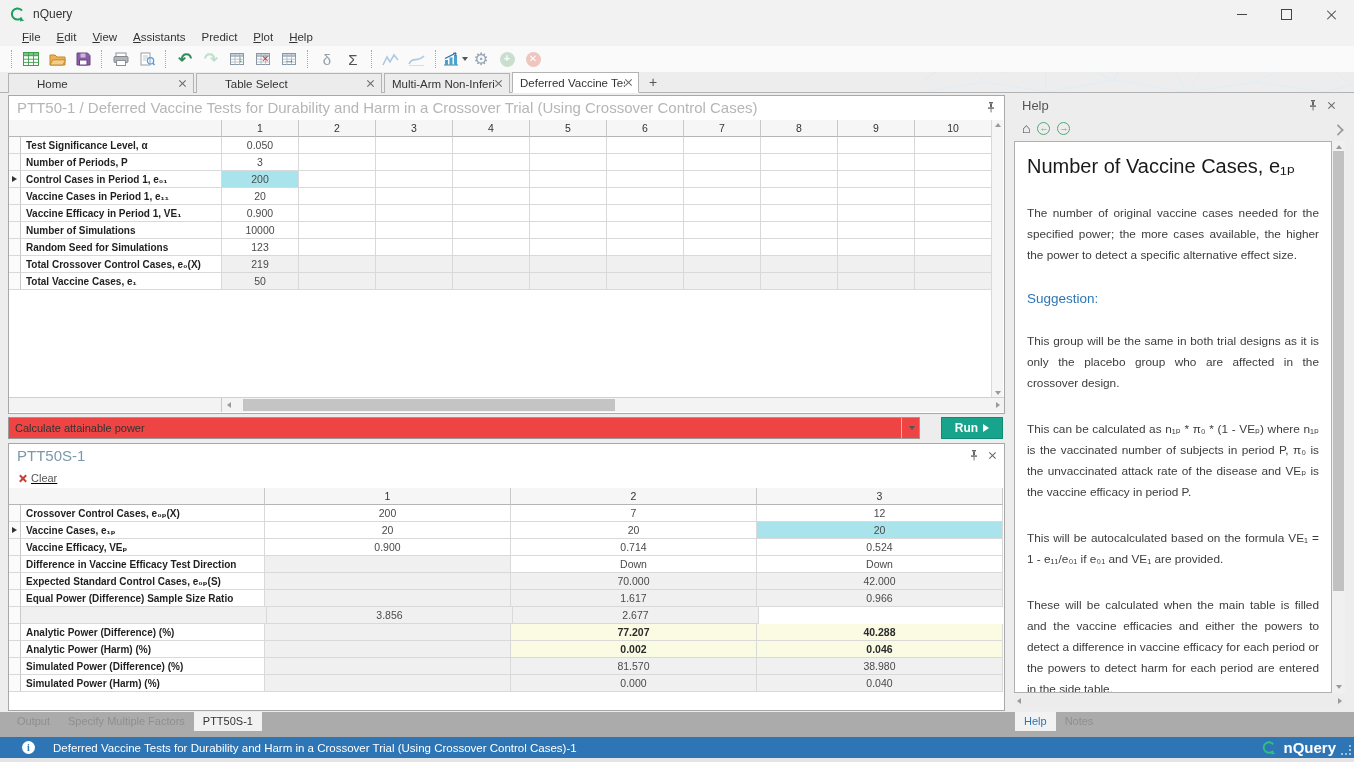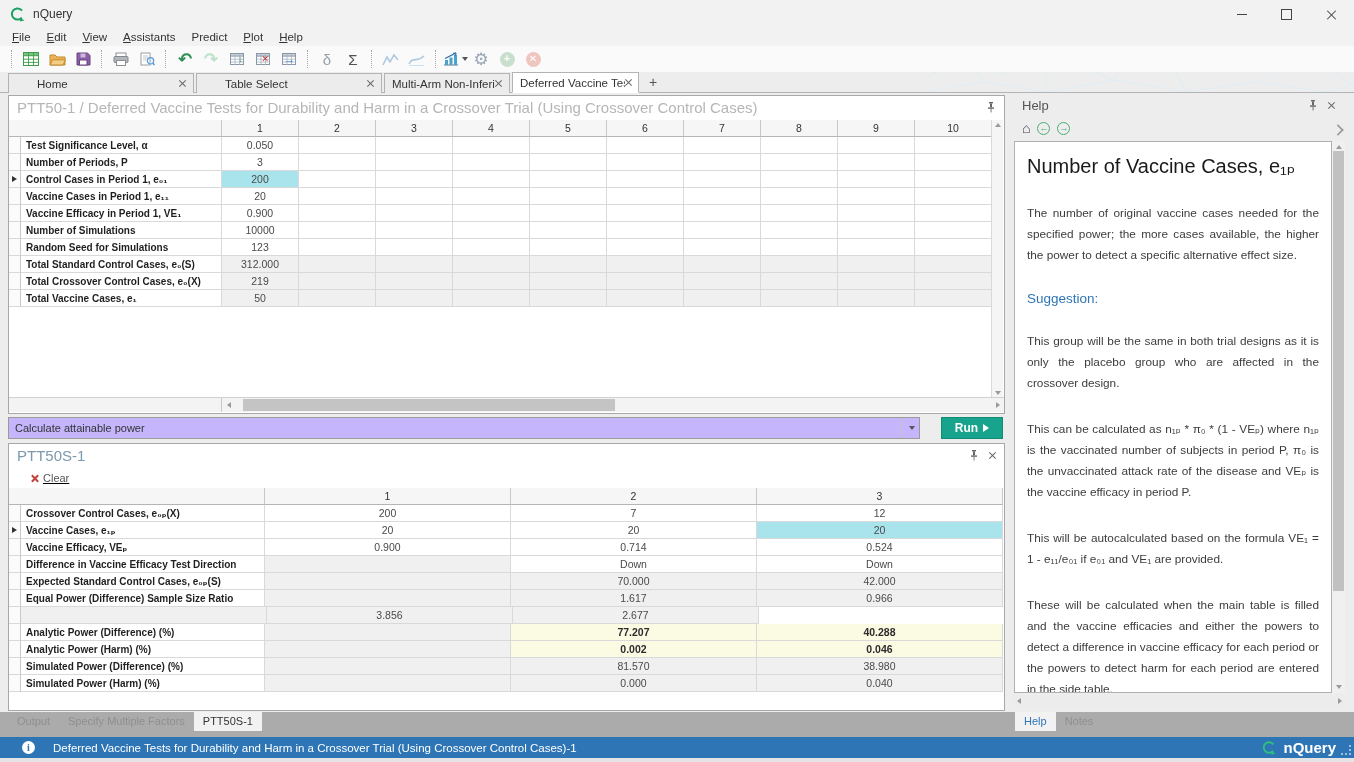--- a/index.html
+++ b/index.html
@@ -12,21 +12,21 @@
   .win-controls{position:absolute;right:0;top:0;height:28px;display:flex;}
   .win-btn{width:45px;height:28px;display:flex;align-items:center;justify-content:center;}
   .glyph-min{width:10px;height:1px;background:#444;}
   .glyph-max{width:9px;height:9px;border:1px solid #444;}
   .xicon{position:relative;width:9px;height:9px;display:inline-block;}
   .xicon::before,.xicon::after{content:"";position:absolute;left:4px;top:-1px;width:1px;height:12px;background:#444;}
   .xicon::before{transform:rotate(45deg);} .xicon::after{transform:rotate(-45deg);}
   .xicon.small{width:7px;height:7px;} .xicon.small::before,.xicon.small::after{left:3px;top:-1px;height:9px;background:#666;}
   .xicon.red::before,.xicon.red::after{background:#c2423a;width:2px;}
   
-  .menu-bar{position:absolute;left:0;top:28px;width:100%;height:18px;background:#f2f2f2;display:flex;align-items:center;padding-left:4px;box-sizing:border-box;}
+  .menu-bar{position:absolute;left:0;top:28px;width:100%;height:18px;background:#f2f2f2;display:flex;align-items:center;padding-left:14px;box-sizing:border-box;}
   .menu-item{padding:0 8px;font-size:11.5px;color:#333;line-height:18px;}
   .menu-item .u{text-decoration:underline;}
   
   .toolbar{position:absolute;left:0;top:46px;width:100%;height:26px;background:#fafafa;display:flex;align-items:center;padding-left:6px;box-sizing:border-box;z-index:1;}
   .tsep{width:1px;height:18px;border-left:1px dotted #a8a8a8;margin:0 5px;}
   .tbtn{min-width:26px;height:24px;display:flex;align-items:center;justify-content:center;position:relative;}
   .ticon{display:flex;align-items:center;justify-content:center;}
   .tglyph{font-size:15px;line-height:1;}
   .g-undo{color:#2f8f5b;font-weight:bold;font-size:17px;}
   .g-redo{color:#bfe0ca;font-weight:bold;font-size:17px;}
@@ -83,28 +83,28 @@
   .tri-l{width:0;height:0;border-top:3.5px solid transparent;border-bottom:3.5px solid transparent;border-right:4px solid #9a9a9a;}
   .tri-r{width:0;height:0;border-top:3.5px solid transparent;border-bottom:3.5px solid transparent;border-left:4px solid #9a9a9a;}
   .tri-u{width:0;height:0;border-left:3.5px solid transparent;border-right:3.5px solid transparent;border-bottom:4px solid #9a9a9a;}
   .tri-d{width:0;height:0;border-left:3.5px solid transparent;border-right:3.5px solid transparent;border-top:4px solid #9a9a9a;}
   .sb-thumb-h{height:12px;background:#c4c4c4;margin-left:8px;width:372px;}
   .sb-spacer{flex:1;}
   .sb-v{position:absolute;width:12px;background:#f5f5f5;display:flex;flex-direction:column;justify-content:space-between;align-items:center;}
   #main-vscroll{right:1px;top:24px;height:278px;border-left:1px solid #d9d9d9;padding:3px 0;box-sizing:border-box;}
   
   #run-bar{position:absolute;left:8px;top:417px;width:997px;height:22px;}
-  .select-box{position:absolute;left:0;top:0;width:912px;height:22px;background:#c4b5fd;border:1px solid #9a9a9a;box-sizing:border-box;display:flex;align-items:center;}
+  .select-box{position:absolute;left:0;top:0;width:912px;height:22px;background:#ef4444;border:1px solid #9a9a9a;box-sizing:border-box;display:flex;align-items:center;}
   .select-box .txt{flex:1;font-size:11px;color:#333;padding-left:6px;white-space:nowrap;overflow:hidden;}
   .select-caret{width:17px;height:20px;border-left:1px solid #c4c4c4;display:flex;align-items:center;justify-content:center;}
   .run-btn{position:absolute;right:2px;top:0;width:62px;height:22px;background:#18a38c;border:1px solid #118a76;box-sizing:border-box;display:flex;align-items:center;justify-content:center;gap:5px;}
   .run-btn .rlbl{color:#fff;font-size:12px;font-weight:bold;}
   .run-play{width:0;height:0;border-top:4px solid transparent;border-bottom:4px solid transparent;border-left:6px solid #fff;}
   
-  .clear-row{position:absolute;left:22px;top:27px;display:flex;align-items:center;gap:5px;height:14px;text-decoration:underline;}
+  .clear-row{position:absolute;left:10px;top:27px;display:flex;align-items:center;gap:5px;height:14px;text-decoration:underline;}
   .clear-lbl{font-size:11px;color:#555;}
   
   .bottom-band{position:absolute;top:712px;height:25px;background:#ababab;}
   #bottom-left-band{left:0;width:1007px;}
   #bottom-right-band{left:1007px;width:347px;}
   .btabs{display:flex;padding-left:8px;}
   .btab{height:19px;line-height:19px;padding:0 9px;font-size:11px;color:#8f8f8f;}
   .btab.active{background:#f2f2f2;color:#333;}
   #help-tabs .btab.active{color:#2e75b6;}
   
@@ -460,34 +460,20 @@
           <div class="tcell val"></div>
           <div class="tcell val"></div>
           <div class="tcell val"></div>
           <div class="tcell val"></div>
           <div class="tcell val"></div>
           <div class="tcell val"></div>
           <div class="tcell val"></div>
         </div>
         <div class="trow">
           <div class="tcell marker"></div>
-          <div class="tcell label">Total Standard Control Cases, e₀(S)</div>
-          <div class="tcell val computed">312.000</div>
-          <div class="tcell val computed"></div>
-          <div class="tcell val computed"></div>
-          <div class="tcell val computed"></div>
-          <div class="tcell val computed"></div>
-          <div class="tcell val computed"></div>
-          <div class="tcell val computed"></div>
-          <div class="tcell val computed"></div>
-          <div class="tcell val computed"></div>
-          <div class="tcell val computed"></div>
-        </div>
-        <div class="trow">
-          <div class="tcell marker"></div>
           <div class="tcell label">Total Crossover Control Cases, e₀(X)</div>
           <div class="tcell val computed">219</div>
           <div class="tcell val computed"></div>
           <div class="tcell val computed"></div>
           <div class="tcell val computed"></div>
           <div class="tcell val computed"></div>
           <div class="tcell val computed"></div>
           <div class="tcell val computed"></div>
           <div class="tcell val computed"></div>
           <div class="tcell val computed"></div>

